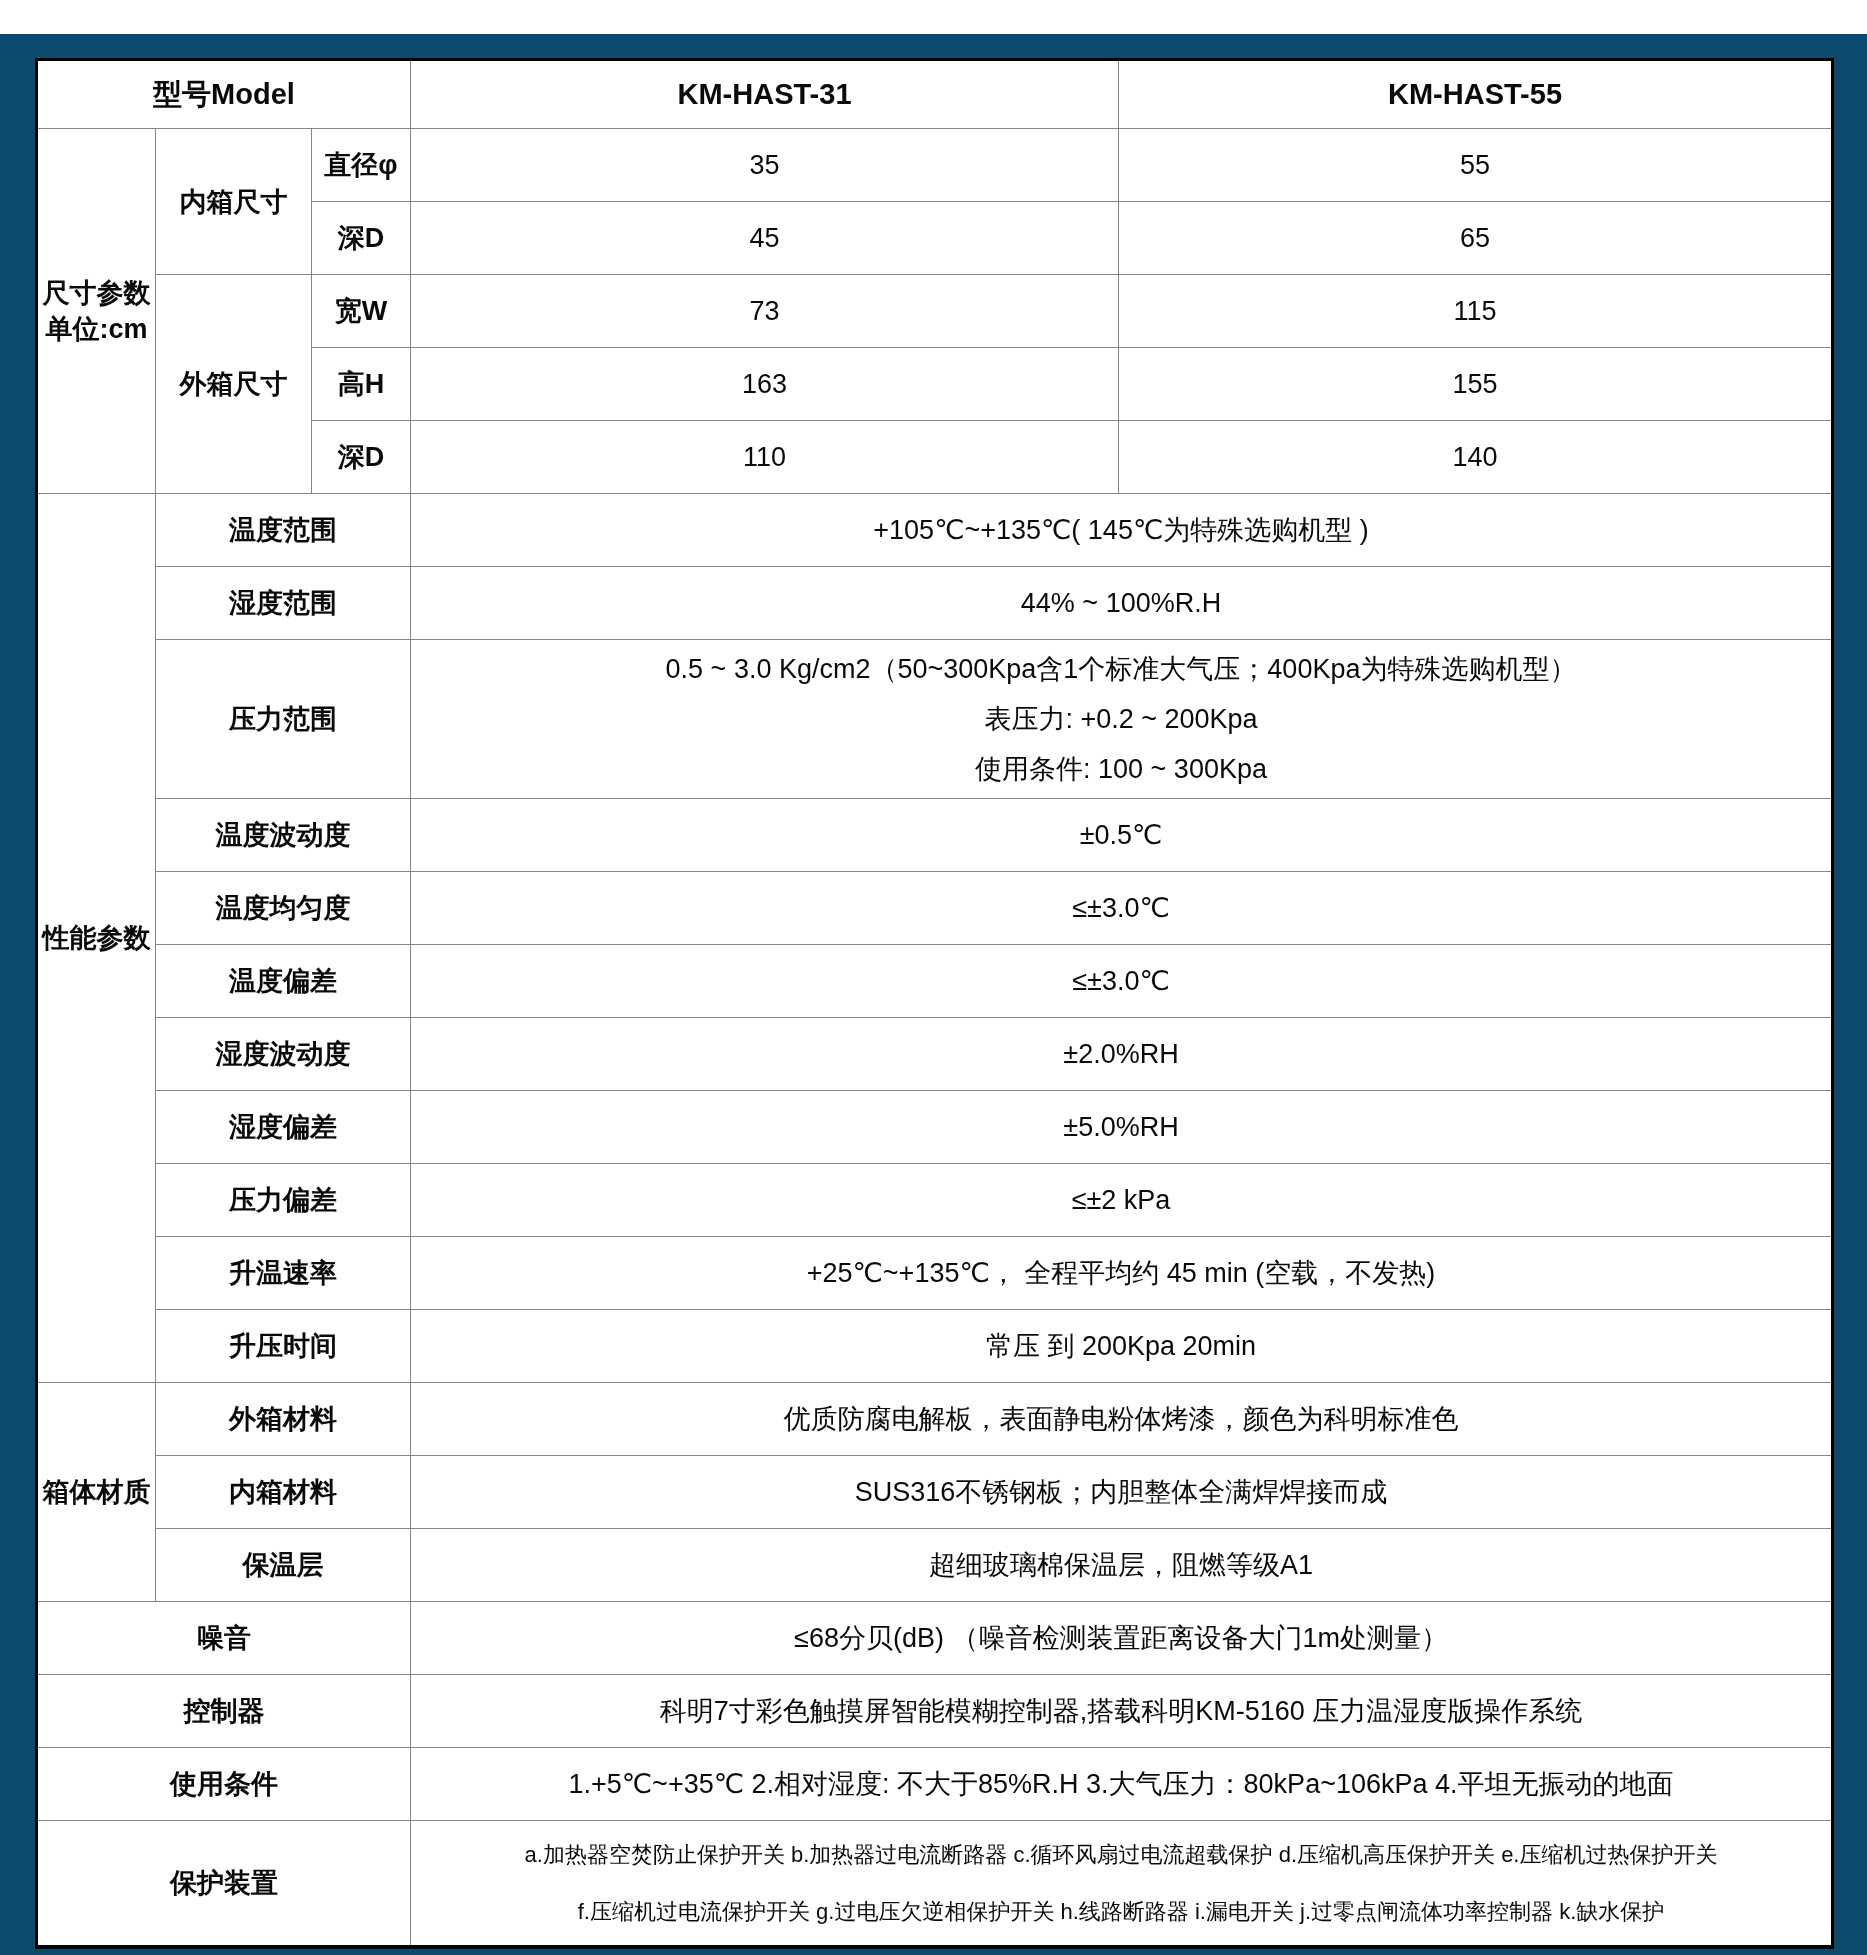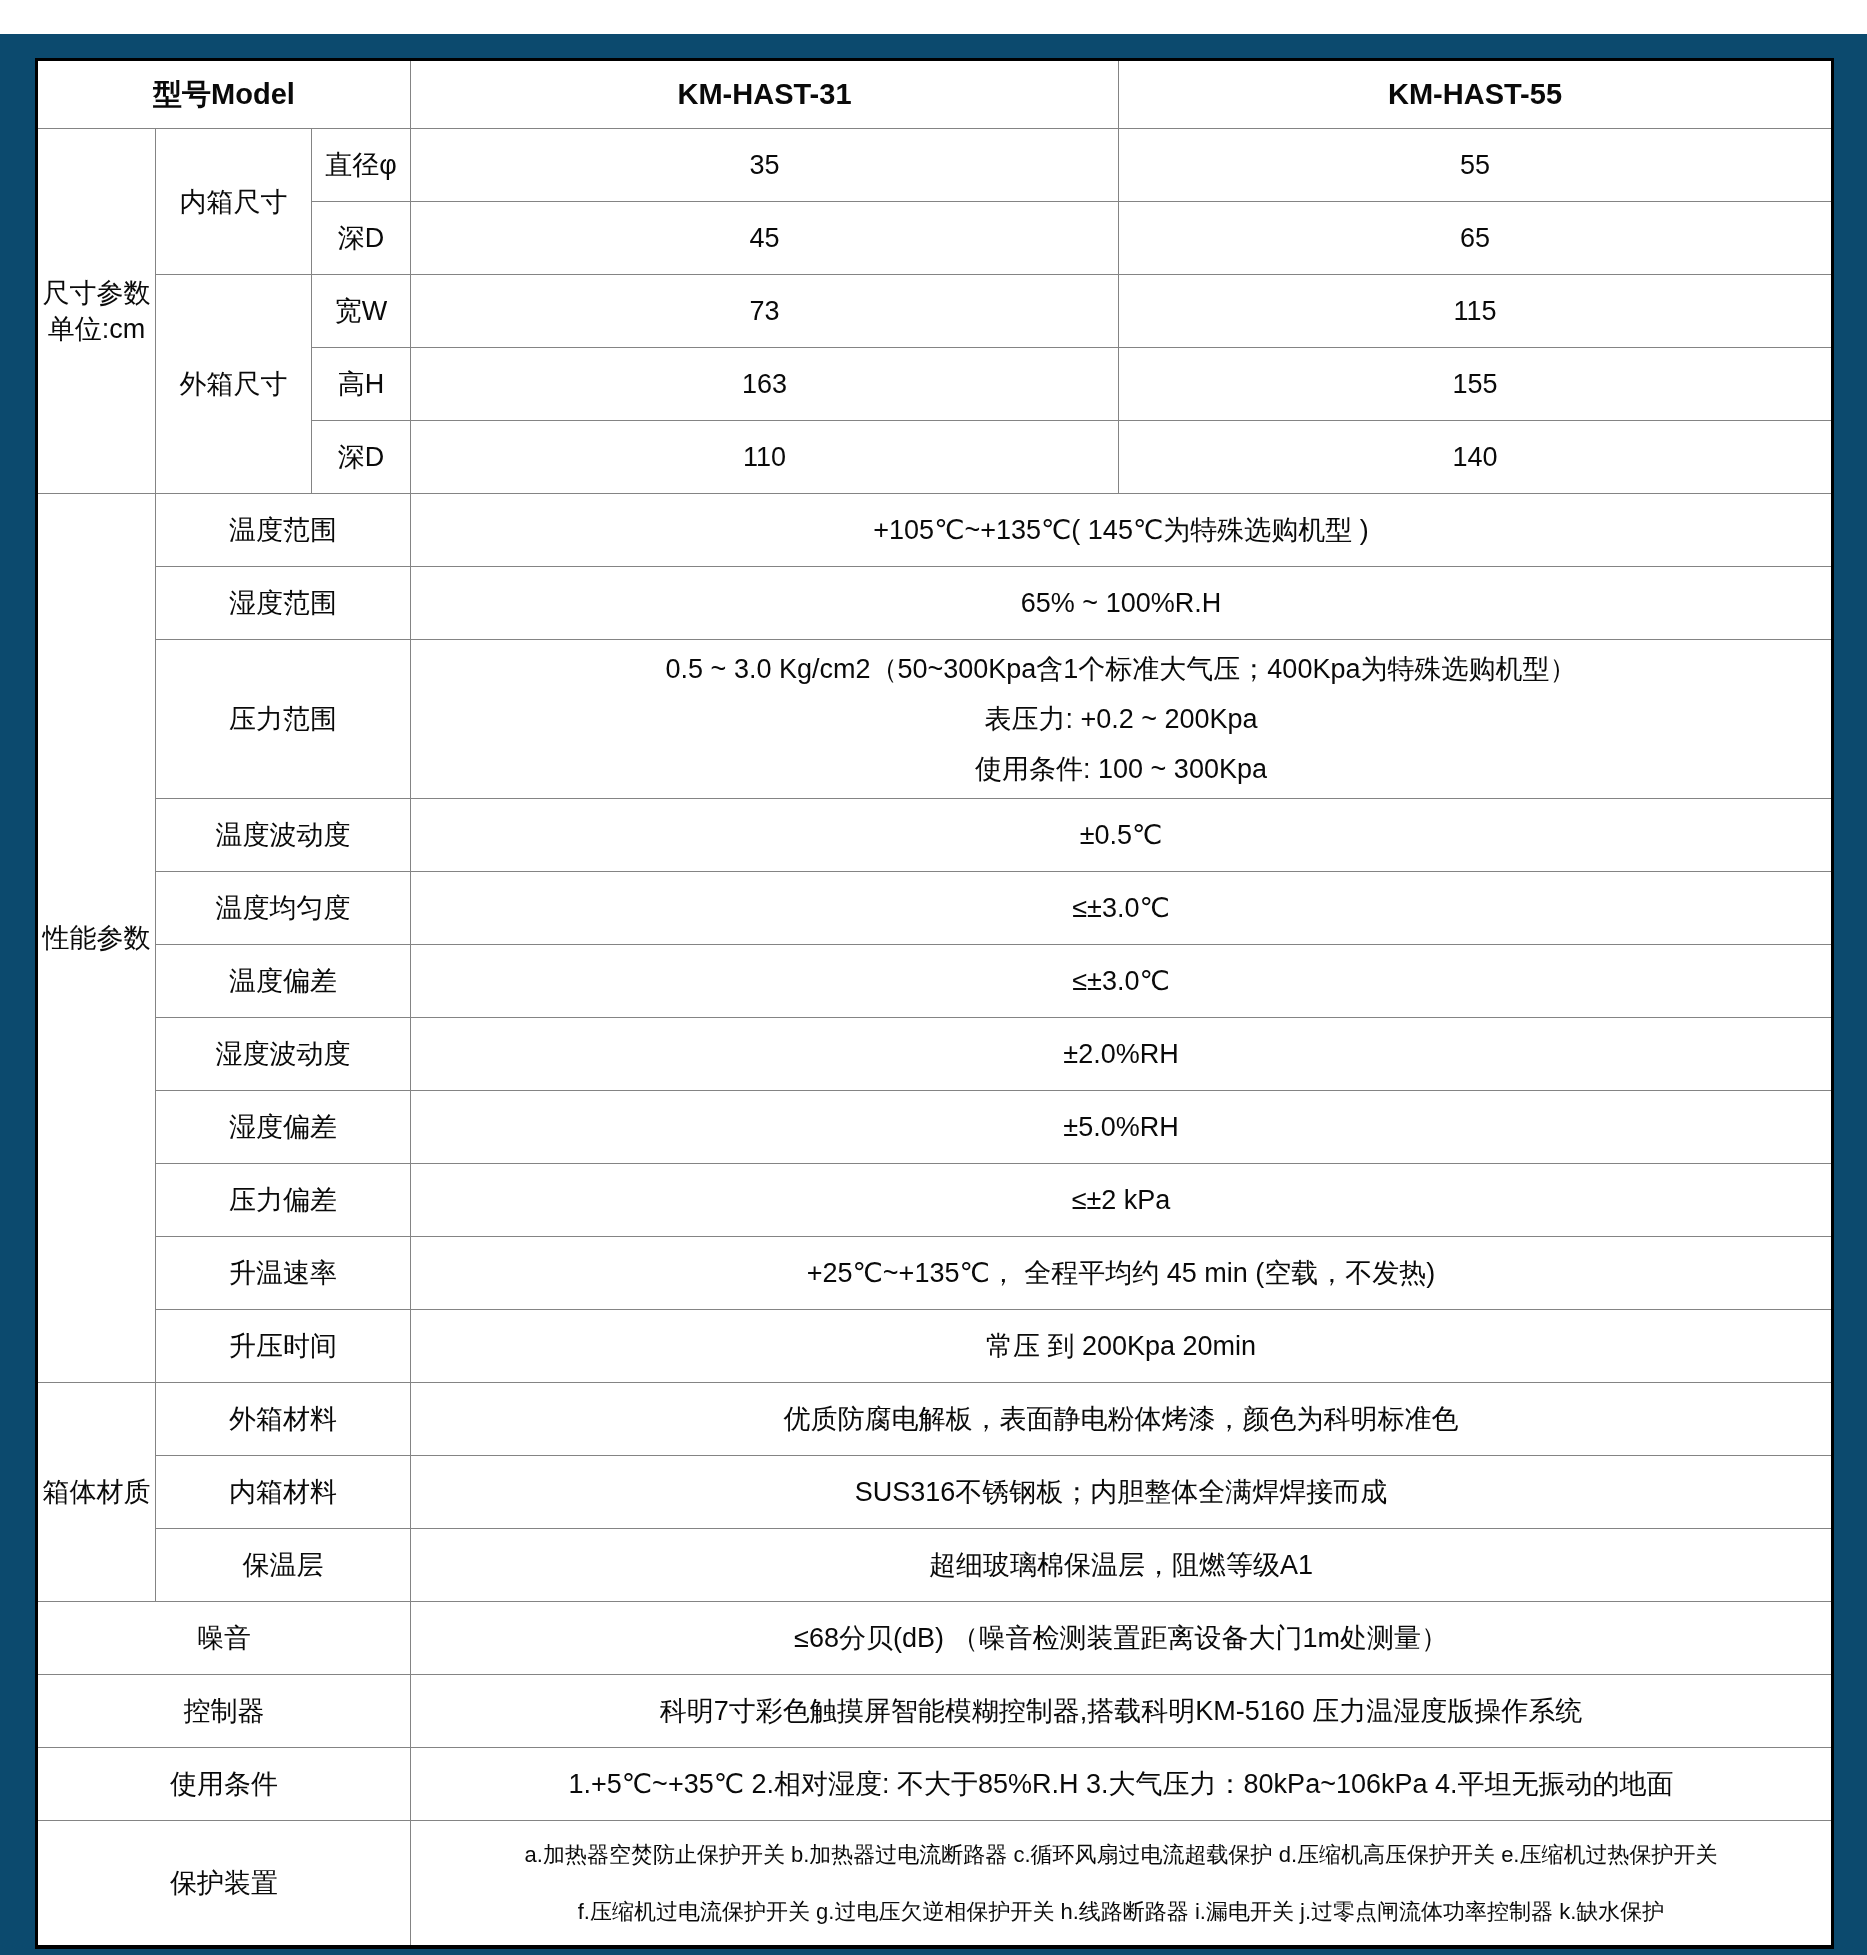--- a/index.html
+++ b/index.html
@@ -20,21 +20,21 @@
   }
   td{
     border:1.5px solid #848484;
     text-align:center;
     vertical-align:middle;
     font-size:27px;
     font-weight:normal;
     padding:0 3px;
     overflow:visible;
   }
-  td.lbl{font-weight:normal;white-space:nowrap;}
+  td.lbl{font-weight:bold;white-space:nowrap;}
   tr.r-h{height:69px;}
   tr.r{height:73px;}
   tr.r-press{height:159px;}
   tr.r-prot{height:126px;}
   .two-line div{line-height:1.35;white-space:nowrap;}
   .press-lines div{line-height:50px;white-space:nowrap;}
   .prot-lines div{line-height:57px;white-space:nowrap;font-size:22px;}
   td.hdr{font-size:29px;font-weight:bold;}
 </style>
 </head>
@@ -89,21 +89,21 @@
       <td>140</td>
     </tr>
 
     <tr class="r">
       <td class="lbl" rowspan="11">性能参数</td>
       <td class="lbl" colspan="2">温度范围</td>
       <td colspan="2">+105℃~+135℃( 145℃为特殊选购机型 )</td>
     </tr>
     <tr class="r">
       <td class="lbl" colspan="2">湿度范围</td>
-      <td colspan="2">65% ~ 100%R.H</td>
+      <td colspan="2">44% ~ 100%R.H</td>
     </tr>
     <tr class="r-press">
       <td class="lbl" colspan="2">压力范围</td>
       <td colspan="2" class="press-lines">
         <div>0.5 ~ 3.0 Kg/cm2（50~300Kpa含1个标准大气压；400Kpa为特殊选购机型）</div>
         <div>表压力: +0.2 ~ 200Kpa</div>
         <div>使用条件: 100 ~ 300Kpa</div>
       </td>
     </tr>
     <tr class="r">

